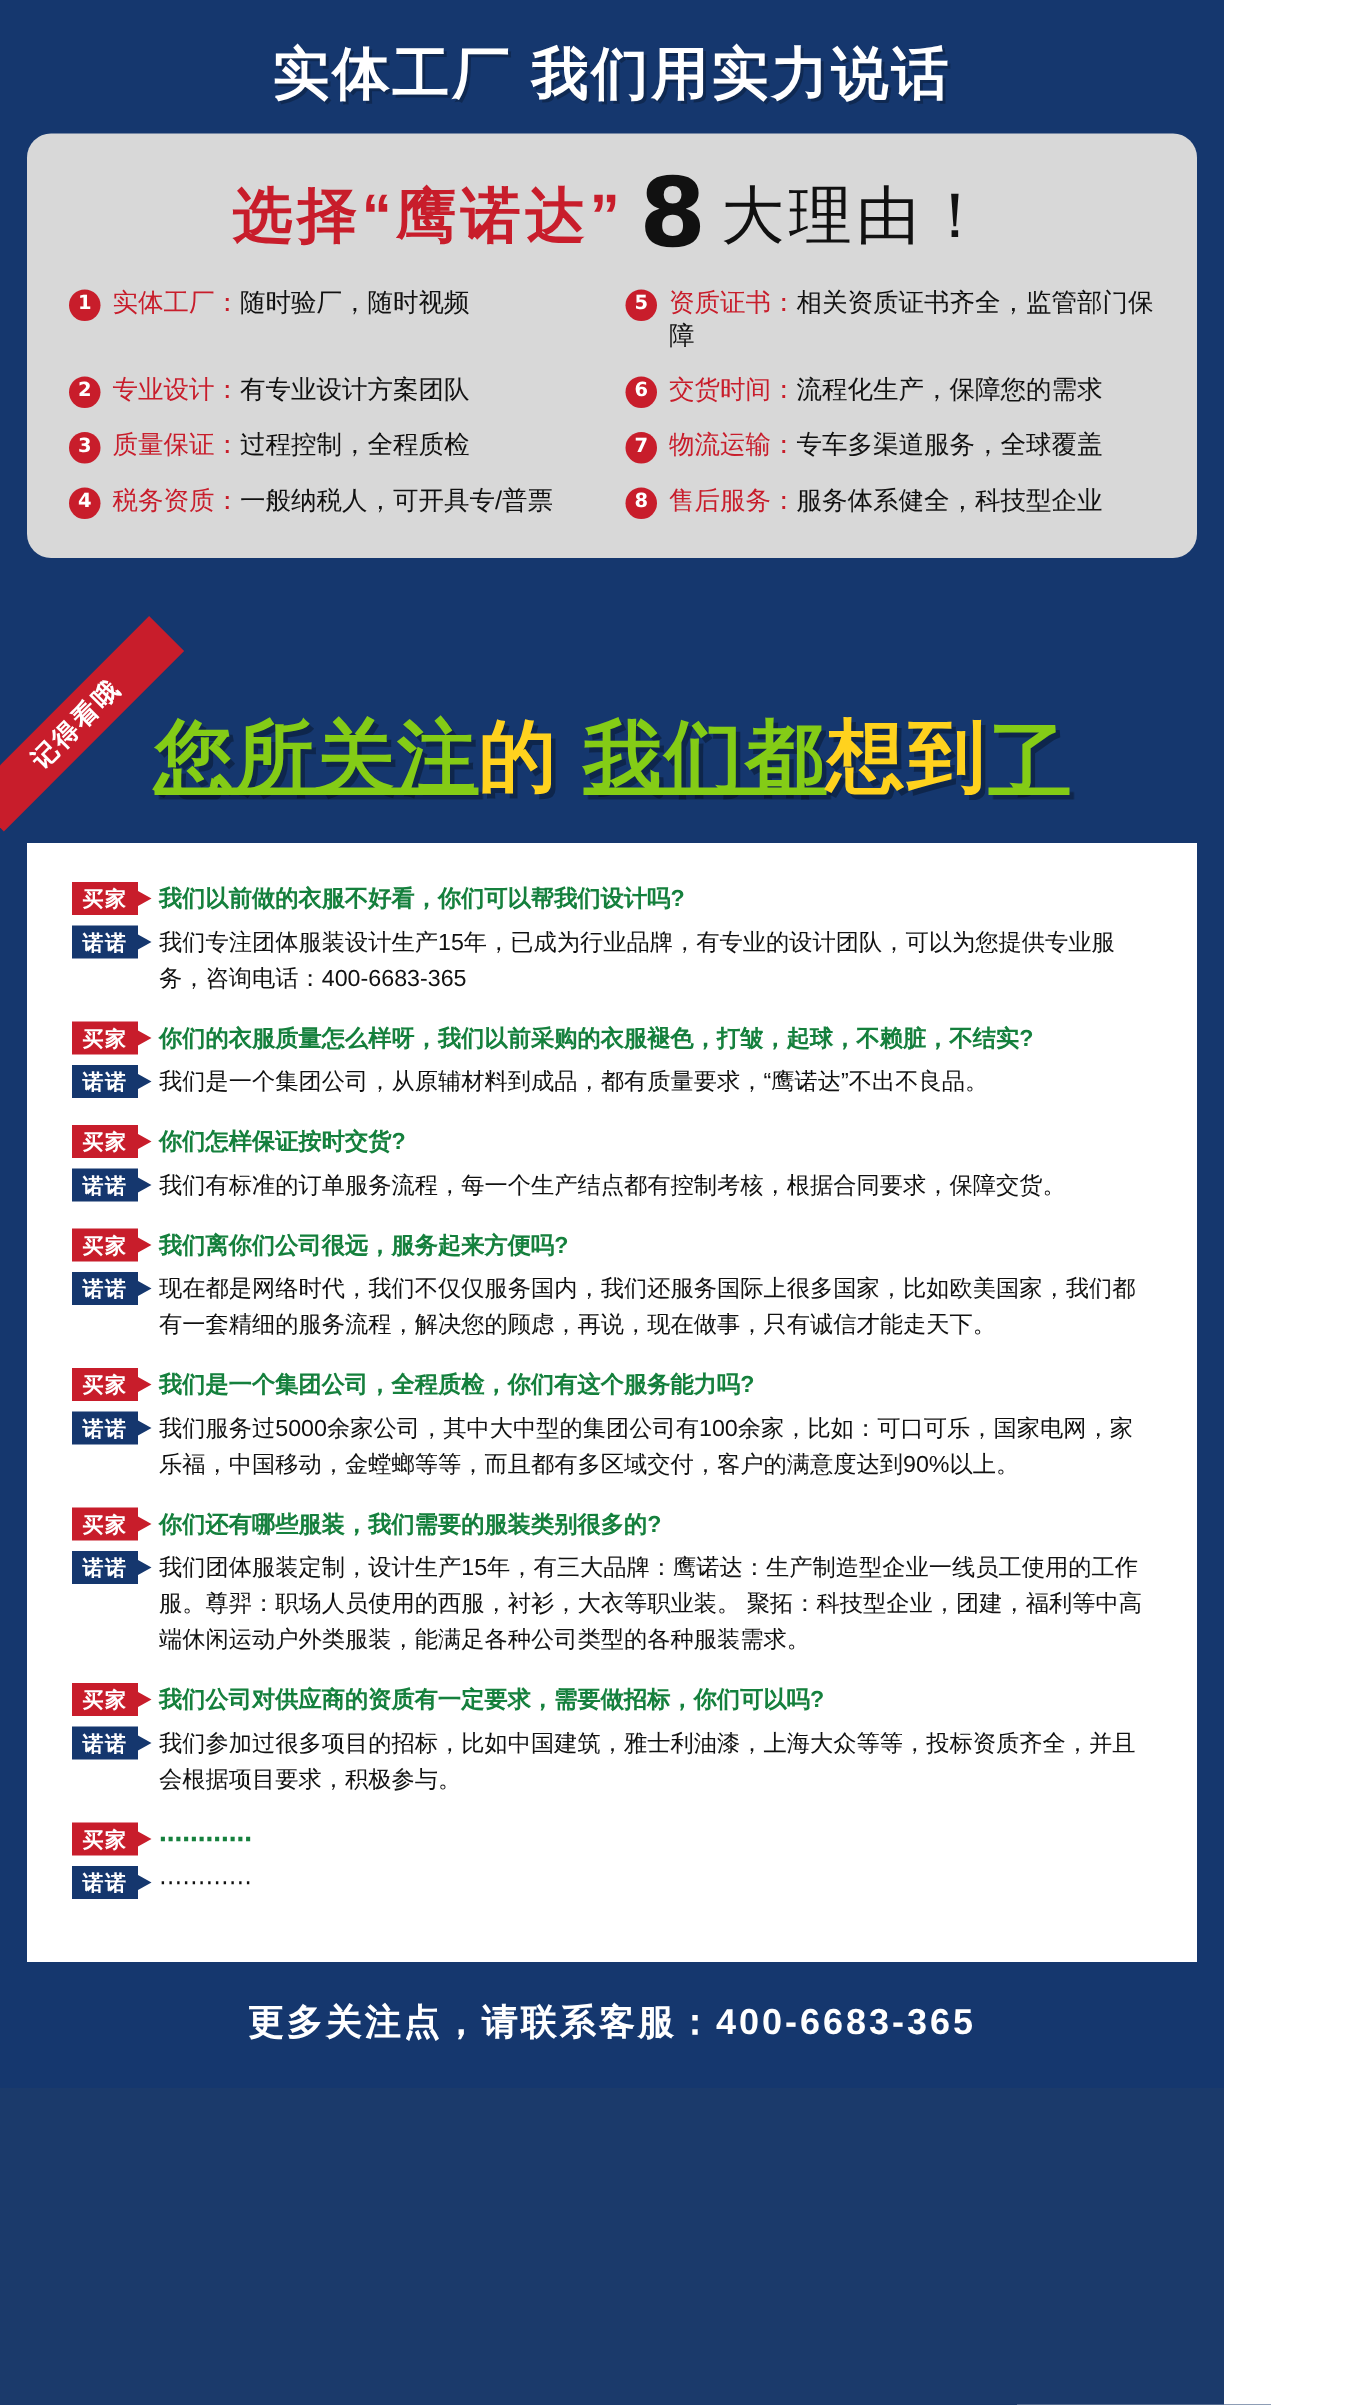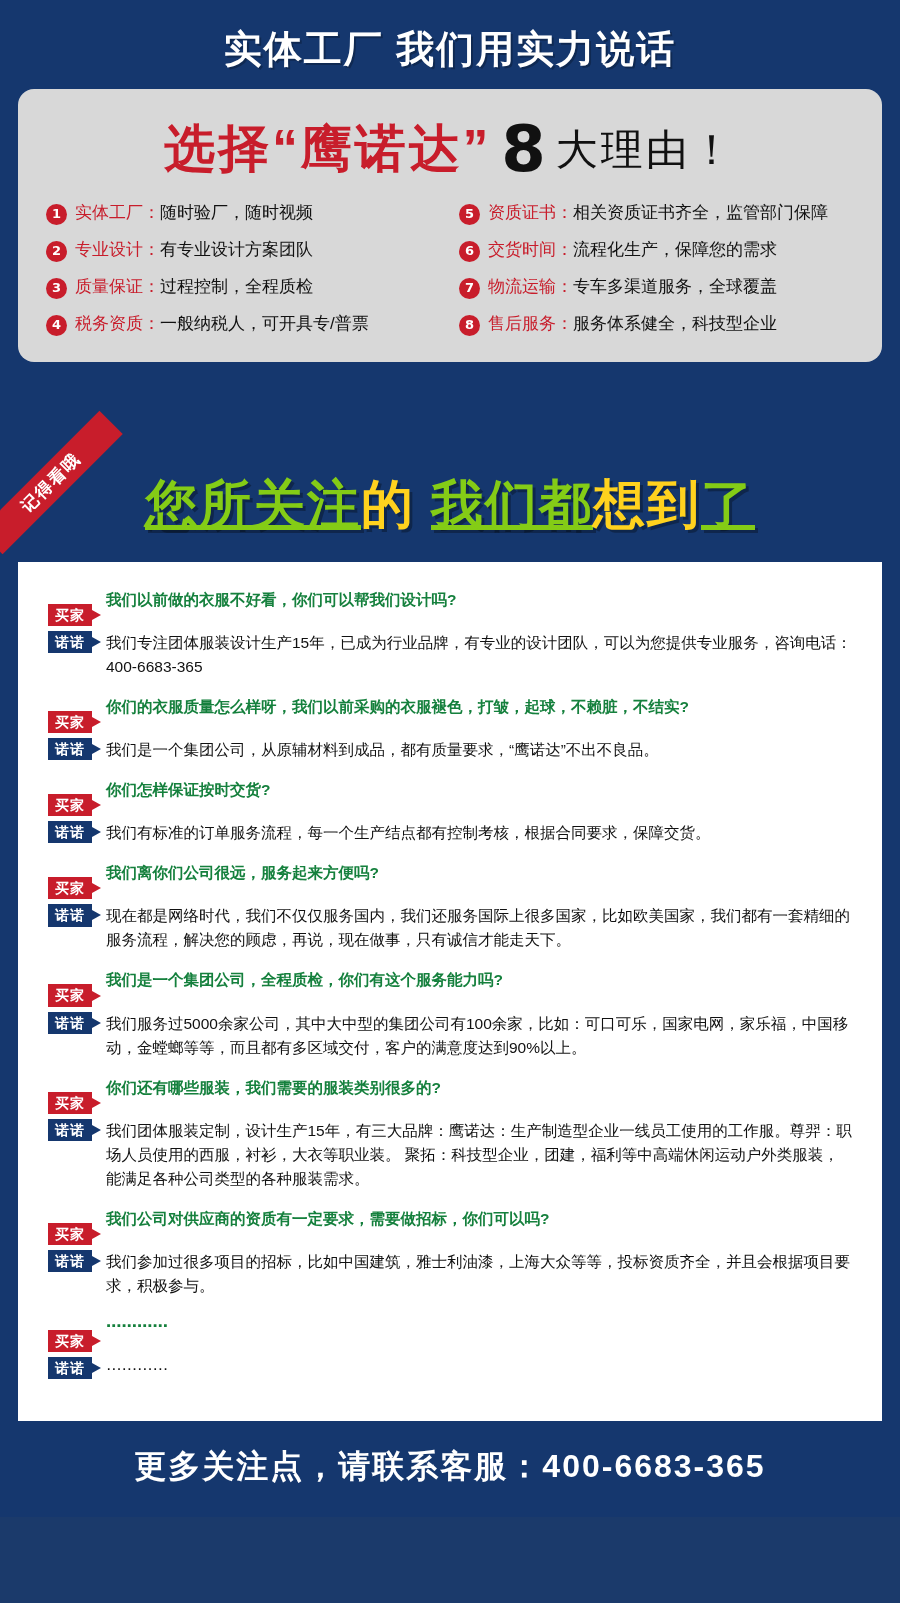--- a/index.html
+++ b/index.html
@@ -5,21 +5,21 @@
   html, body {
     margin: 0;
     padding: 0;
   }
   body {
     width: 900px;
     font-family: "Liberation Sans", "DejaVu Sans", sans-serif;
     background: #ffffff;
   }
   .page {
-    width: 900px;
+    width: 816px;
     height: 1603px;
     position: relative;
     overflow: hidden;
     background: #1b3a6b;
   }
 
   
   .sec1 {
     background: #15376e;
     padding: 14px 18px 22px 18px;
@@ -44,21 +44,21 @@
   .reasons-head {
     display: flex;
     align-items: center;
     justify-content: center;
     gap: 6px;
     padding: 4px 0 18px 0;
     flex-wrap: nowrap;
   }
   .reasons-head .red {
     color: #c81d2b;
-    font-size: 51px;
+    font-size: 40px;
     font-weight: bold;
     letter-spacing: 3px;
   }
   .reasons-head .bignum {
     color: #111111;
     font-size: 64px;
     font-weight: bold;
     line-height: 0.9;
     margin: 0 4px;
     font-family: "DejaVu Sans", sans-serif;
@@ -172,40 +172,40 @@
     content: "";
     position: absolute;
     right: -9px;
     top: 50%;
     transform: translateY(-50%);
     width: 0;
     height: 0;
     border-top: 5px solid transparent;
     border-bottom: 5px solid transparent;
   }
-  .tag-buyer { background: #c81d2b; margin-top: 16px; }
+  .tag-buyer { background: #c81d2b; }
   .tag-buyer::after { border-left: 9px solid #c81d2b; }
   .tag-nuo { background: #15376e; }
   .tag-nuo::after { border-left: 9px solid #15376e; }
   .qa-text {
     font-size: 15.5px;
     line-height: 1.55;
     flex: 1 1 auto;
   }
   .q-text { color: #15803d; font-weight: bold; }
   .a-text { color: #111111; }
 
   .footer-bar {
     background: #15376e;
     text-align: center;
     padding: 24px 0 28px 0;
   }
   .footer-bar .ft {
     color: #ffffff;
-    font-size: 32px;
+    font-size: 24px;
     font-weight: bold;
     letter-spacing: 2px;
   }
 </style>
 </head>
 <body>
 
 <div class="page">
 
   <div class="sec1">

